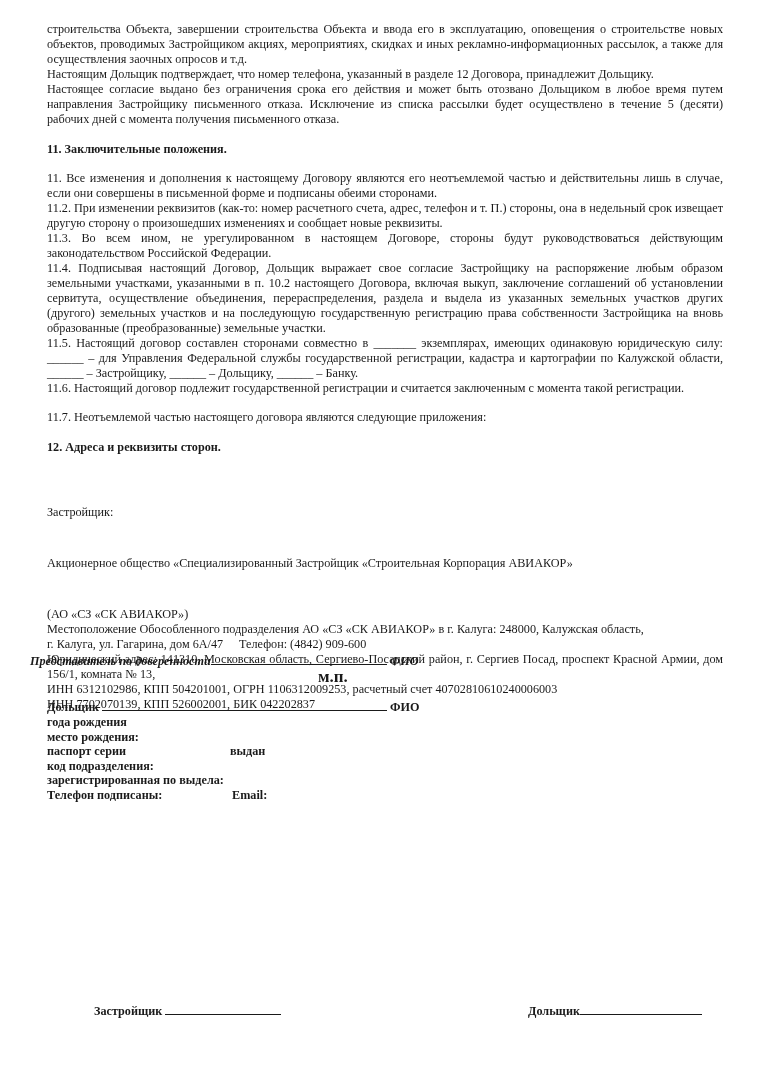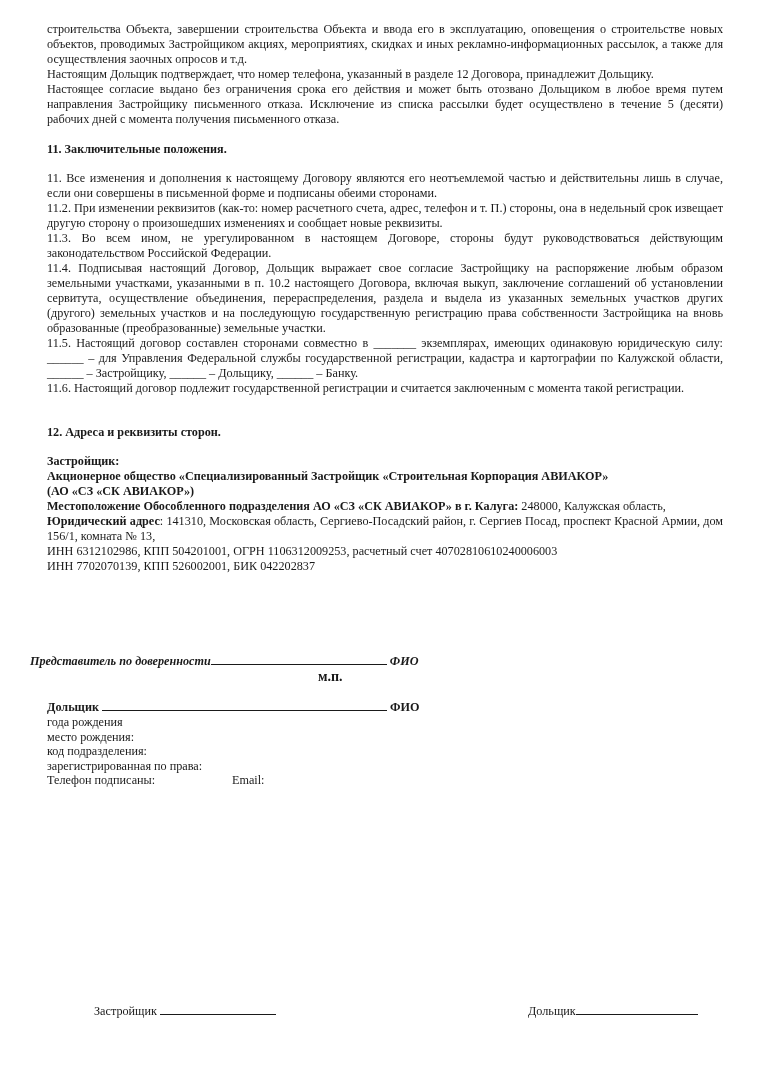--- a/index.html
+++ b/index.html
@@ -2,23 +2,23 @@
 <html><head>
 <meta charset="utf-8">
 <style>
   html, body { margin: 0; padding: 0; background: #ffffff; }
   body { width: 763px; height: 1080px; position: relative; overflow: hidden;
          font-family: "Liberation Serif", "DejaVu Serif", serif; color: #1a1a1a; font-size: 12.2px; }
   .page { position: absolute; left: 47px; top: 22px; width: 676px; }
   .p { line-height: 15px; margin: 0; }
   .j { text-align: justify; text-align-last: left; }
   .heading { text-align: left; font-weight: bold; line-height: 14.6px; margin: 0; }
-  .b { font-weight: bold; }
+  .b { font-weight: normal; margin-top: 36px; }
   .gap-s { height: 14.6px; }
-  .abs { position: absolute; }
+  .abs { position: absolute; font-weight: bold; }
   .sig { font-weight: bold; }
   .blank { display: inline-block; border-bottom: 1px solid #1a1a1a; vertical-align: baseline; height: 10px; }
   .tab { display: inline-block; }
 </style>
 </head>
 <body>
 
 <div class="page">
   <p class="p j">строительства Объекта, завершении строительства Объекта и ввода его в эксплуатацию, оповещения о строительстве новых объектов, проводимых Застройщиком  акциях, мероприятиях, скидках и иных рекламно-информационных рассылок, а также для осуществления заочных опросов и т.д.</p>
   <p class="p">Настоящим Дольщик подтверждает,  что номер телефона, указанный в разделе 12 Договора, принадлежит Дольщику.</p>
@@ -28,51 +28,54 @@
   <p class="heading">11. Заключительные положения.</p>
   <div class="gap-s"></div>
 
   <p class="p j">11. Все изменения и дополнения к настоящему Договору являются его неотъемлемой частью и действительны лишь в случае, если они совершены в письменной форме и подписаны обеими сторонами.</p>
   <p class="p j">11.2. При изменении реквизитов (как-то: номер расчетного счета, адрес, телефон и т. П.) стороны, она в недельный срок извещает другую сторону о произошедших изменениях и сообщает новые реквизиты.</p>
   <p class="p j">11.3. Во всем ином, не урегулированном в настоящем Договоре, стороны будут руководствоваться действующим законодательством Российской Федерации.</p>
   <p class="p j">11.4. Подписывая настоящий Договор, Дольщик выражает свое согласие Застройщику на распоряжение любым образом земельными участками, указанными в п. 10.2 настоящего Договора, включая выкуп, заключение соглашений об установлении сервитута, осуществление объединения, перераспределения, раздела и выдела из указанных земельных участков других (другого) земельных участков и на последующую государственную регистрацию права собственности Застройщика на вновь образованные (преобразованные) земельные участки.</p>
   <p class="p j">11.5. Настоящий договор составлен сторонами совместно в _______ экземплярах, имеющих одинаковую юридическую силу: ______ – для Управления Федеральной службы государственной регистрации, кадастра и картографии по Калужской области, ______ – Застройщику, ______ – Дольщику, ______ – Банку.</p>
   <p class="p">11.6. Настоящий договор подлежит государственной регистрации и считается заключенным с момента такой регистрации.</p>
   <div class="gap-s"></div>
+  <p class="p">11.7. Неотъемлемой частью настоящего договора являются следующие приложения:</p>
 
   <div class="gap-s"></div>
   <p class="heading">12. Адреса и реквизиты сторон.</p>
   <div class="gap-s"></div>
 
   <p class="p b">Застройщик:</p>
   <p class="p b">Акционерное общество «Специализированный Застройщик «Строительная Корпорация АВИАКОР»</p>
   <p class="p b">(АО «СЗ «СК АВИАКОР»)</p>
   <p class="p"><span class="b">Местоположение Обособленного подразделения АО «СЗ «СК АВИАКОР» в г. Калуга:</span><span> 248000, Калужская область,</span></p>
+  <p class="p"><span>г. Калуга, ул. Гагарина, дом 6А/47</span><span class="tab" style="width:16px"></span><span>Телефон: (4842) 909-600</span></p>
   <p class="p j"><span class="b">Юридический адрес</span><span>: 141310, Московская область, Сергиево-Посадский район, г. Сергиев Посад, проспект Красной Армии, дом 156/1, комната № 13,</span></p>
   <p class="p">ИНН 6312102986, КПП 504201001, ОГРН 1106312009253,  расчетный счет 40702810610240006003</p>
   <p class="p">ИНН 7702070139, КПП 526002001, БИК 042202837</p>
 </div>
 
 <div class="abs sig" style="left:30px; top:654px; line-height:15px;font-style:italic;">
   <span>Представитель по доверенности</span><span class="blank" style="width:176px"></span>
   <span>ФИО</span>
 </div>
-<div class="abs sig" style="left:318px; top:670px; font-size:14px; line-height:14px;">м.п.</div>
+<div class="abs sig" style="left:318px; top:670px; font-size:17px; line-height:14px;">м.п.</div>
 
 <div class="abs sig" style="left:47px; top:700px; line-height:15px;">
   <span>Дольщик</span>
   <span class="blank" style="width:285px"></span>
   <span>ФИО</span>
 </div>
 
 <div class="abs" style="left:47px; top:715px; width:400px; line-height:14.6px;">
   <div>года рождения</div>
   <div>место рождения:</div>
+  <div><span style="display:inline-block;width:183px">паспорт серии</span><span>выдан</span></div>
   <div>код подразделения:</div>
-  <div>зарегистрированная по права:</div>
+  <div>зарегистрированная по выдела:</div>
   <div><span style="display:inline-block;width:185px">Телефон подписаны:</span><span>Email:</span></div>
 </div>
 
 <div class="abs" style="left:47px; top:1004px; line-height:15px;margin-left:47px;">
   <span>Застройщик</span>
   <span class="blank" style="width:116px"></span>
 </div>
 <div class="abs" style="left:528px; top:1004px; line-height:15px;">
   <span>Дольщик</span><span class="blank" style="width:122px"></span>
 </div>

